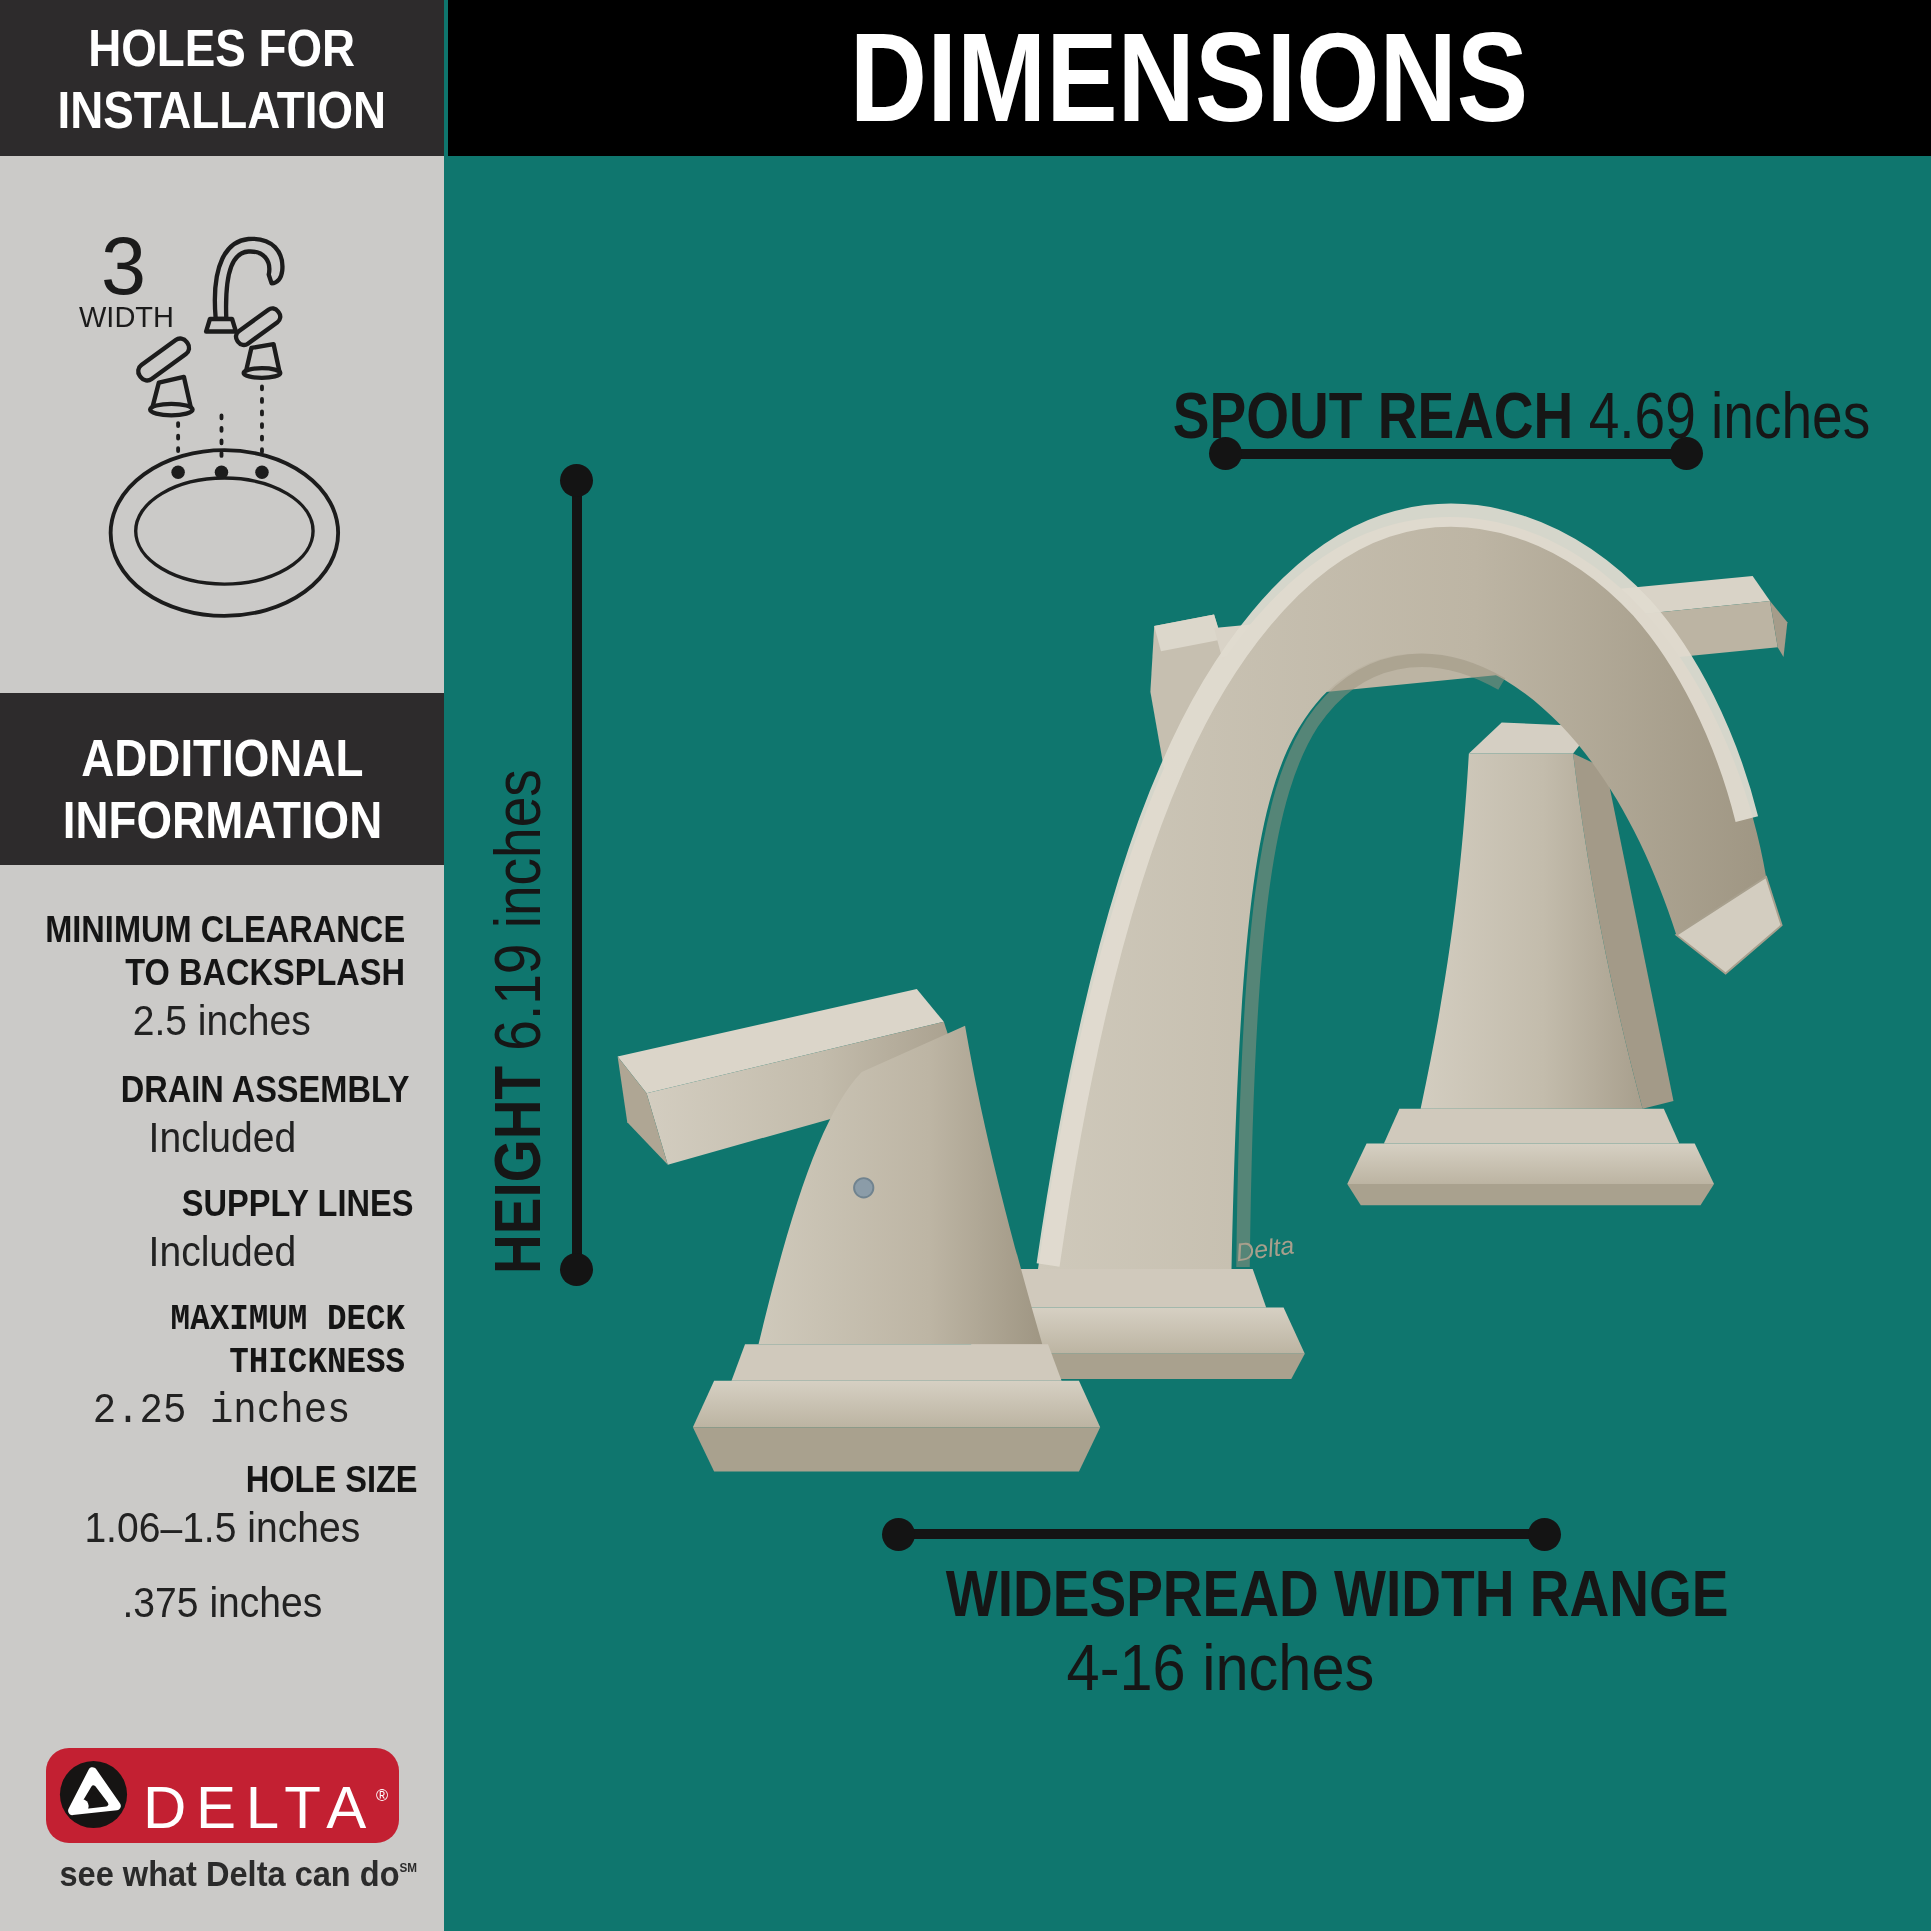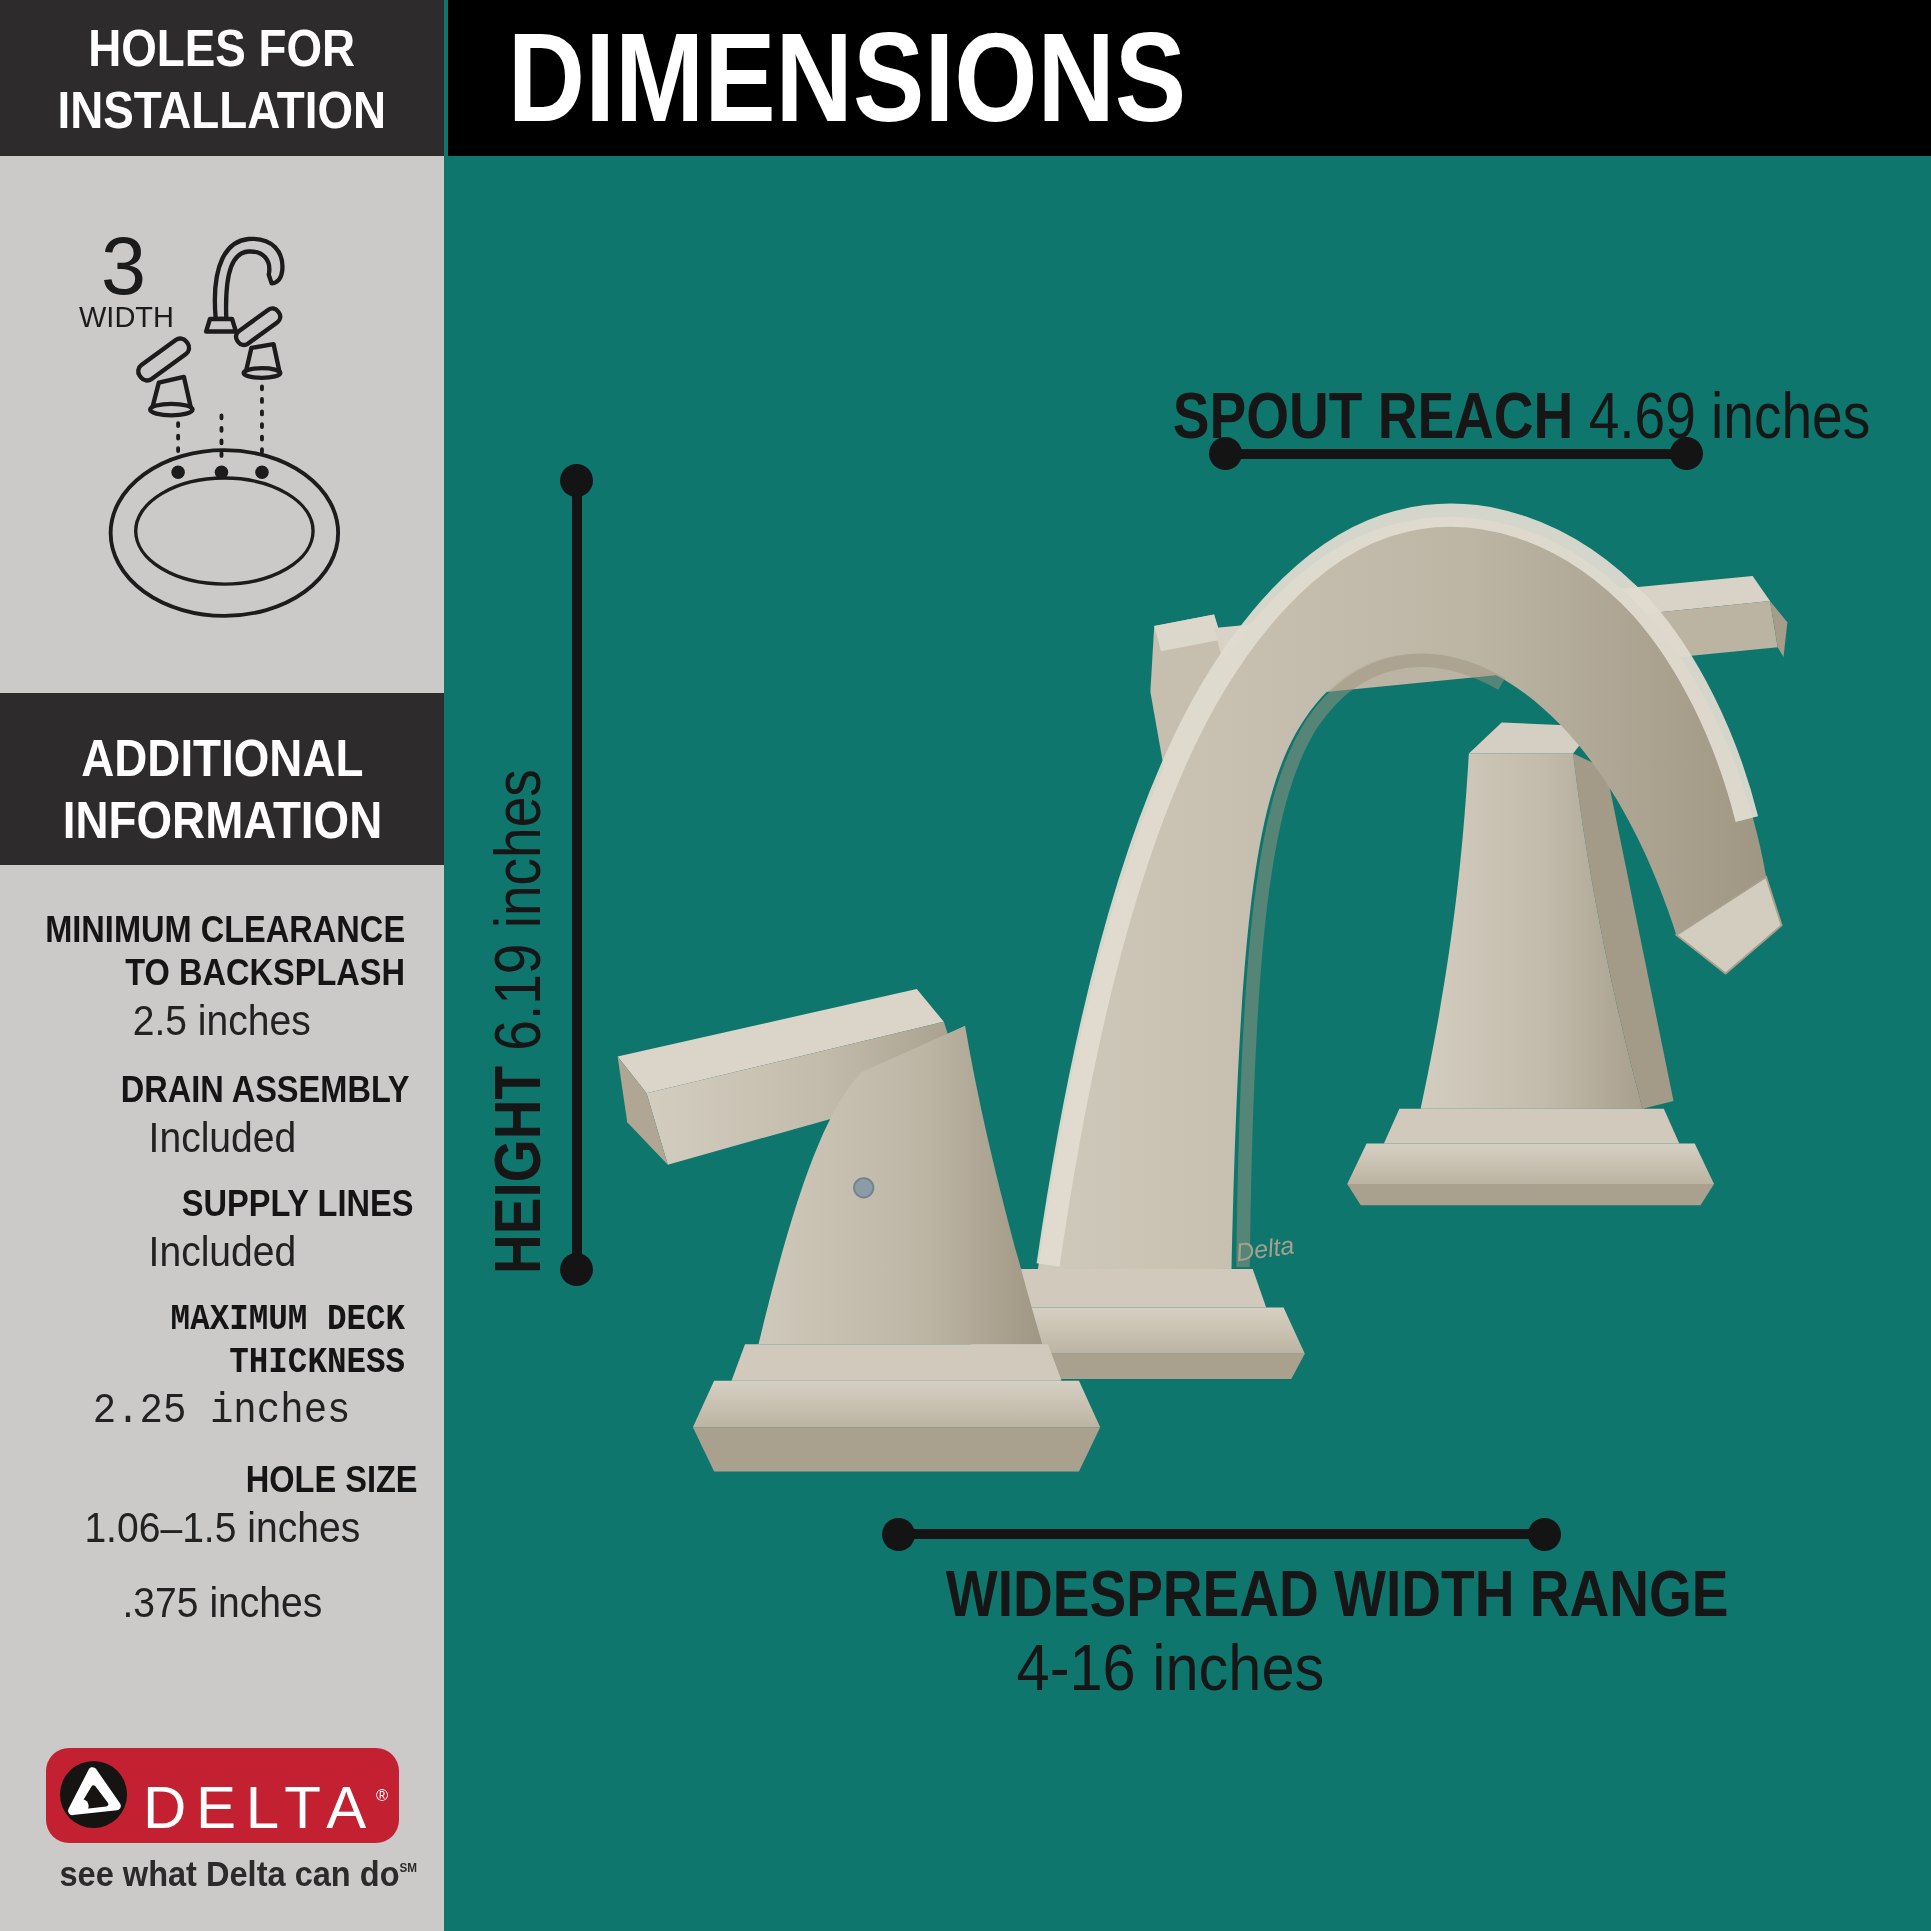--- a/index.html
+++ b/index.html
@@ -28,33 +28,33 @@
   .logo-red{position:absolute;left:46px;top:1748px;width:353px;height:95px;background:#c32032;border-radius:23px;}
   .logo-word{position:absolute;left:143px;top:1761px;width:241px;color:#fff;font-size:60px;line-height:68px;
              letter-spacing:9.7px;font-weight:400;}
   .logo-word sup{font-size:16.4px;letter-spacing:0;vertical-align:27px;}
   .tagline{position:absolute;left:46px;top:1848px;width:353px;text-align:left;color:#2b2b2b;
            font-weight:bold;font-size:35px;line-height:41px;}
   .tagline sup{font-size:12.6px;vertical-align:13.5px;}
 
   
   .dim-band{position:absolute;left:448px;top:0;width:1483px;height:156px;background:#000;
-            color:#fff;text-align:left;font-weight:bold;font-size:126px;line-height:156px;}
+            color:#fff;text-align:center;font-weight:bold;font-size:126px;line-height:156px;}
   .dim-band span{display:inline-block;transform:scaleX(.85);transform-origin:50% 50%;}
 
   .dlabel{position:absolute;text-align:center;font-size:64px;line-height:68px;color:#161616;}
   .dlabel .b{font-weight:bold;}
   .dlabel .r{font-weight:400;}
   .line{position:absolute;background:#141414;}
   .dot{position:absolute;width:33px;height:33px;border-radius:50%;background:#141414;}
 
   .spout-label{left:1116px;top:382px;width:680px;}
   .height-label{left:132px;top:991px;width:772px;height:62px;transform:rotate(-90deg);transform-origin:50% 50%;line-height:62px;}
   .ws-label{left:882px;top:1560px;width:676px;}
-  .ws-value{left:832px;top:1634px;width:676px;}
+  .ws-value{left:882px;top:1634px;width:676px;}
 </style>
 </head>
 <body>
 
 <div class="page">
 
   <div class="sidebar">
 
     <div class="side-head h1">
       <span>HOLES FOR</span><br>

